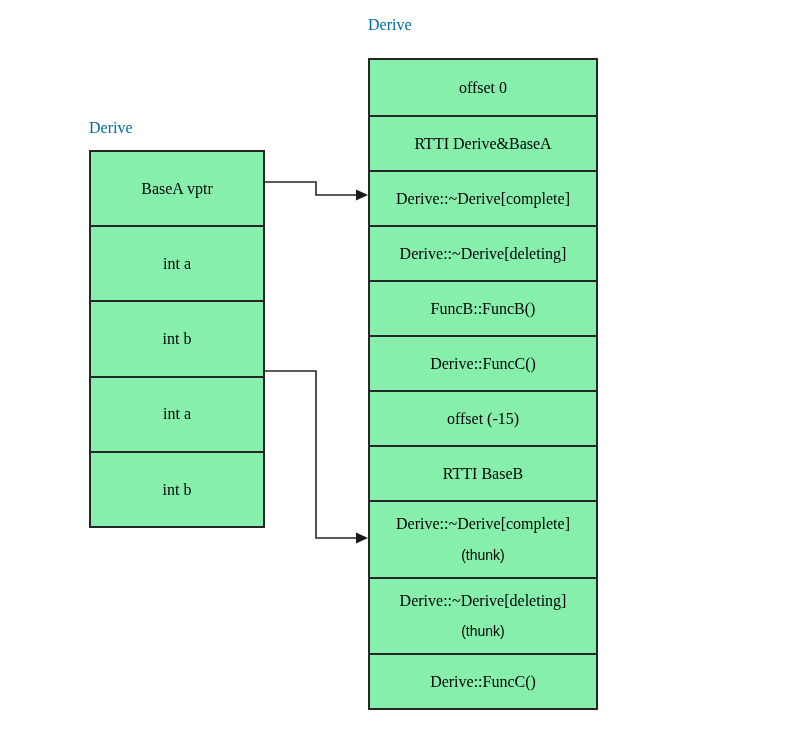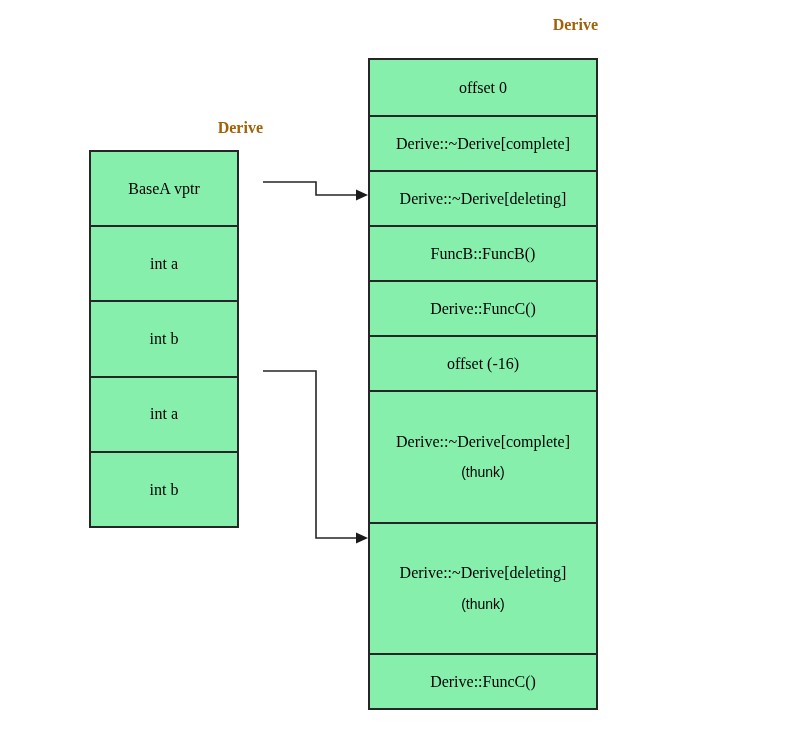--- a/index.html
+++ b/index.html
@@ -11,37 +11,36 @@
     position: relative;
     width: 786px;
     height: 736px;
     background: #ffffff;
     font-family: "Liberation Serif", "DejaVu Serif", serif;
     color: #000000;
     overflow: hidden;
   }
   .table-title {
     position: absolute;
-    text-align: right;
+    text-align: left;
     font-size: 16px;
-    color: #a16207;
-    font-weight: bold;
+    color: #0369a1;
   }
   #left-title  { left: 89px;  top: 119px; width: 174px; }
   #right-title { left: 368px; top: 16px;  width: 230px; }
 
   .mem-table {
     position: absolute;
     box-sizing: border-box;
     border: 2px solid #262626;
     background: #86efac;
     display: flex;
     flex-direction: column;
   }
-  #left-table  { left: 89px;  top: 150px; width: 150px; height: 378px; }
+  #left-table  { left: 89px;  top: 150px; width: 176px; height: 378px; }
   #right-table { left: 368px; top: 58px;  width: 230px; height: 652px; }
 
   .cell {
     box-sizing: border-box;
     display: flex;
     flex-direction: column;
     align-items: center;
     justify-content: center;
     text-align: center;
     font-size: 16px;
@@ -93,33 +92,39 @@
     <div class="cell">
       <span>int b</span>
     </div>
   </div>
 
   <div class="mem-table" id="right-table">
     <div class="cell single">
       <span>offset 0</span>
     </div>
     <div class="cell single">
+      <span>RTTI Derive&amp;BaseA</span>
+    </div>
+    <div class="cell single">
       <span>Derive::~Derive[complete]</span>
     </div>
     <div class="cell single">
       <span>Derive::~Derive[deleting]</span>
     </div>
     <div class="cell single">
       <span>FuncB::FuncB()</span>
     </div>
     <div class="cell single">
       <span>Derive::FuncC()</span>
     </div>
     <div class="cell single">
-      <span>offset (-16)</span>
+      <span>offset (-15)</span>
+    </div>
+    <div class="cell single">
+      <span>RTTI BaseB</span>
     </div>
     <div class="cell tall">
       <span>Derive::~Derive[complete]</span>
       <span class="sublabel">(thunk)</span>
     </div>
     <div class="cell tall">
       <span>Derive::~Derive[deleting]</span>
       <span class="sublabel">(thunk)</span>
     </div>
     <div class="cell single">

